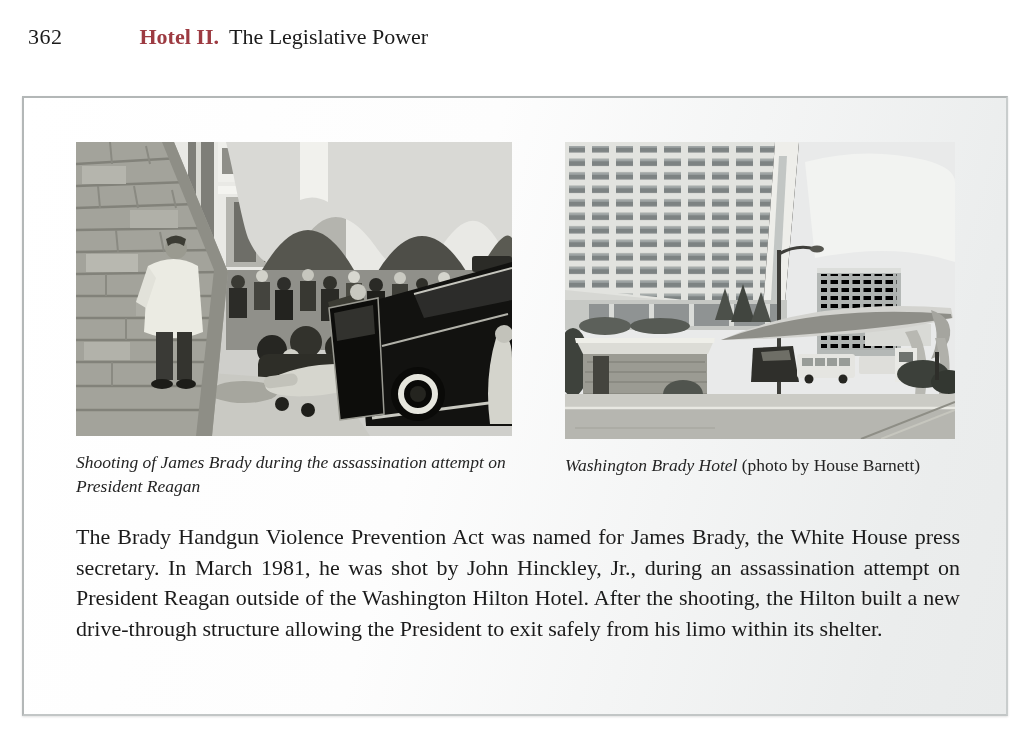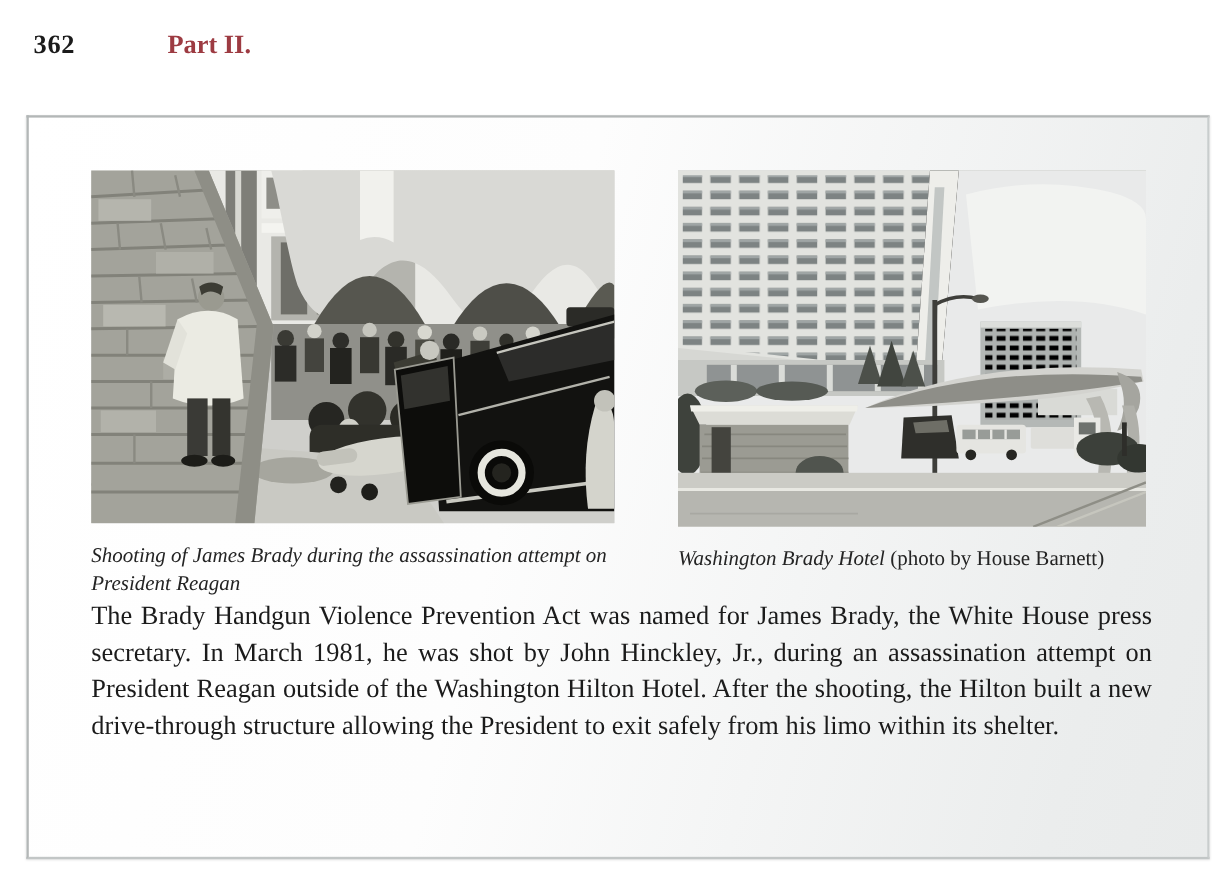--- a/index.html
+++ b/index.html
@@ -14,21 +14,21 @@
     font-family:"Liberation Serif","DejaVu Serif",serif;
     color:var(--body-text);
     position:relative;
     overflow:hidden;
   }
   .page-header{
     position:absolute;left:28px;top:24px;
     display:flex;align-items:baseline;
     font-size:22px;
   }
-  .page-number{font-weight:bold;letter-spacing:0.5px;}
+  .page-number{font-weight:normal;letter-spacing:0.5px;}
   .part-label{
     font-weight:bold;color:var(--part-label);
     margin-left:77px;
   }
   .part-title{margin-left:10px;}
   .figure-box{
     position:absolute;left:22px;top:96px;
     width:986px;height:620px;
     border:2px solid var(--box-border);
     border-right-color:#c9cdcd;
@@ -45,32 +45,34 @@
   .photo-frame svg{display:block;}
   .caption{
     margin-top:14px;
     font-size:17.5px;line-height:24px;
     color:#242424;
   }
   .caption .ital{font-style:italic;}
   .caption-left{width:436px;max-width:436px;font-style:italic;}
   .caption-right{width:378px;max-width:378px;}
   .figure-body{
+    margin-top:24px;
     width:884px;
     font-size:22px;line-height:30.5px;
     text-align:justify;
     color:var(--body-text);
   }
 </style>
 </head>
 <body>
 
 <div class="page-header">
   <span class="page-number">362</span>
-  <span class="part-label">Part II.</span>
+  <span class="part-label">Hotel II.</span>
+  <span class="part-title">The Legislative Power</span>
 </div>
 
 <div class="figure-box">
   <div class="photo-row">
 
     <div class="photo-col">
       <div class="photo-frame">
         <svg width="436" height="294" viewBox="0 0 436 294" xmlns="http://www.w3.org/2000/svg">
 
           <rect x="0" y="0" width="436" height="294" fill="#cfcfcb"></rect>

